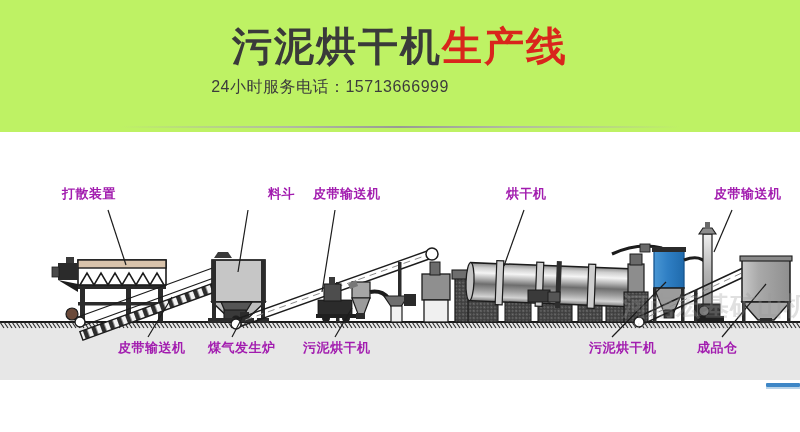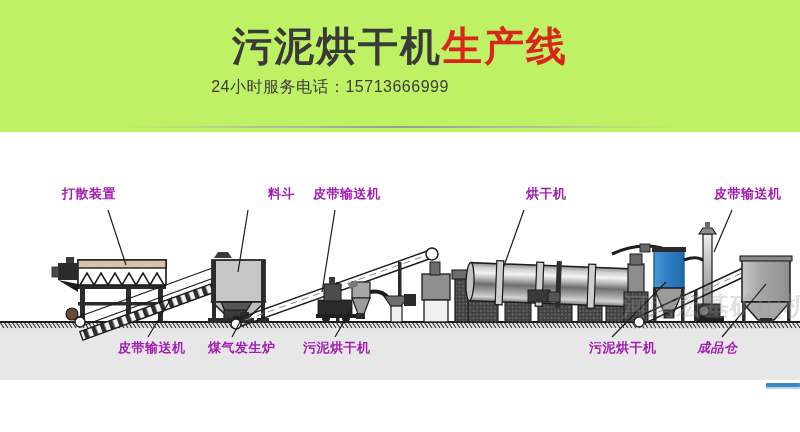--- a/index.html
+++ b/index.html
@@ -395,28 +395,28 @@
         <line x1="232" y1="205" x2="242" y2="186"></line>
         <line x1="335" y1="205" x2="352" y2="176"></line>
         <line x1="612" y1="205" x2="666" y2="150"></line>
         <line x1="722" y1="205" x2="766" y2="152"></line>
       </g>
     </svg>
 
     <div class="lbl" style="left:62px;  top:54px;">打散装置</div>
     <div class="lbl" style="left:240px; top:54px;margin-left:28px;">料斗</div>
     <div class="lbl" style="left:313px; top:54px;">皮带输送机</div>
-    <div class="lbl" style="left:526px; top:54px;">烘干机</div>
+    <div class="lbl" style="left:506px; top:54px;">烘干机</div>
     <div class="lbl" style="left:714px; top:54px;">皮带输送机</div>
 
     <div class="lbl" style="left:118px; top:208px;">皮带输送机</div>
     <div class="lbl" style="left:208px; top:208px;">煤气发生炉</div>
     <div class="lbl" style="left:303px; top:208px;">污泥烘干机</div>
     <div class="lbl" style="left:589px; top:208px;">污泥烘干机</div>
-    <div class="lbl" style="left:697px; top:208px;font-style:italic;">成品仓</div>
+    <div class="lbl" style="left:697px; top:208px;">成品仓</div>
   </div>
 
   <div class="watermark">
     <div class="wm-cn">河南宏基矿山机械</div>
     <div class="wm-en">HONGJI MINING MACHINERY</div>
   </div>
 
   <div class="bottom-white"></div>
   <div class="blue-bar"></div>
   <div class="blue-bar-shadow"></div>

